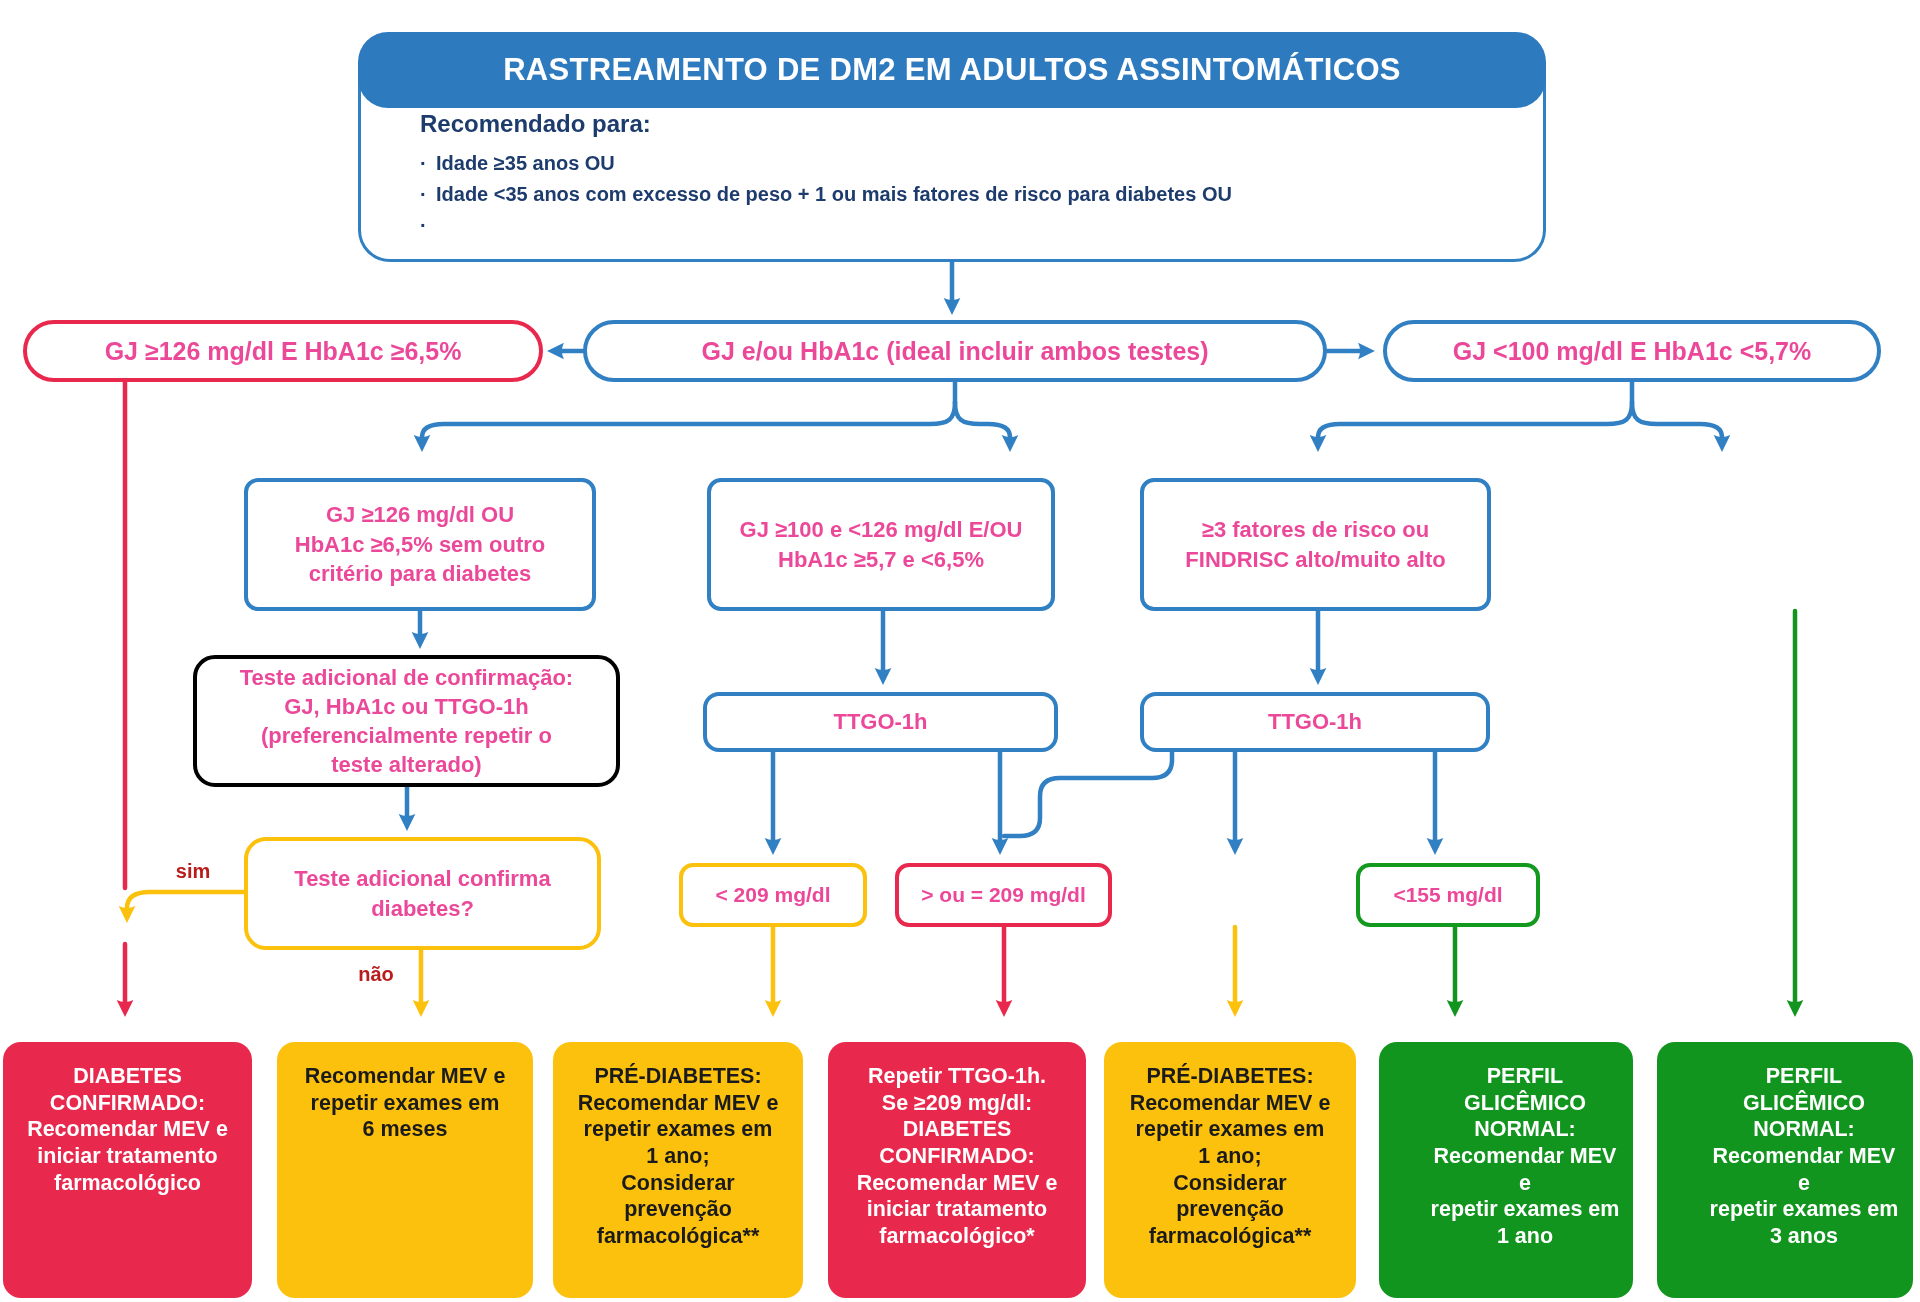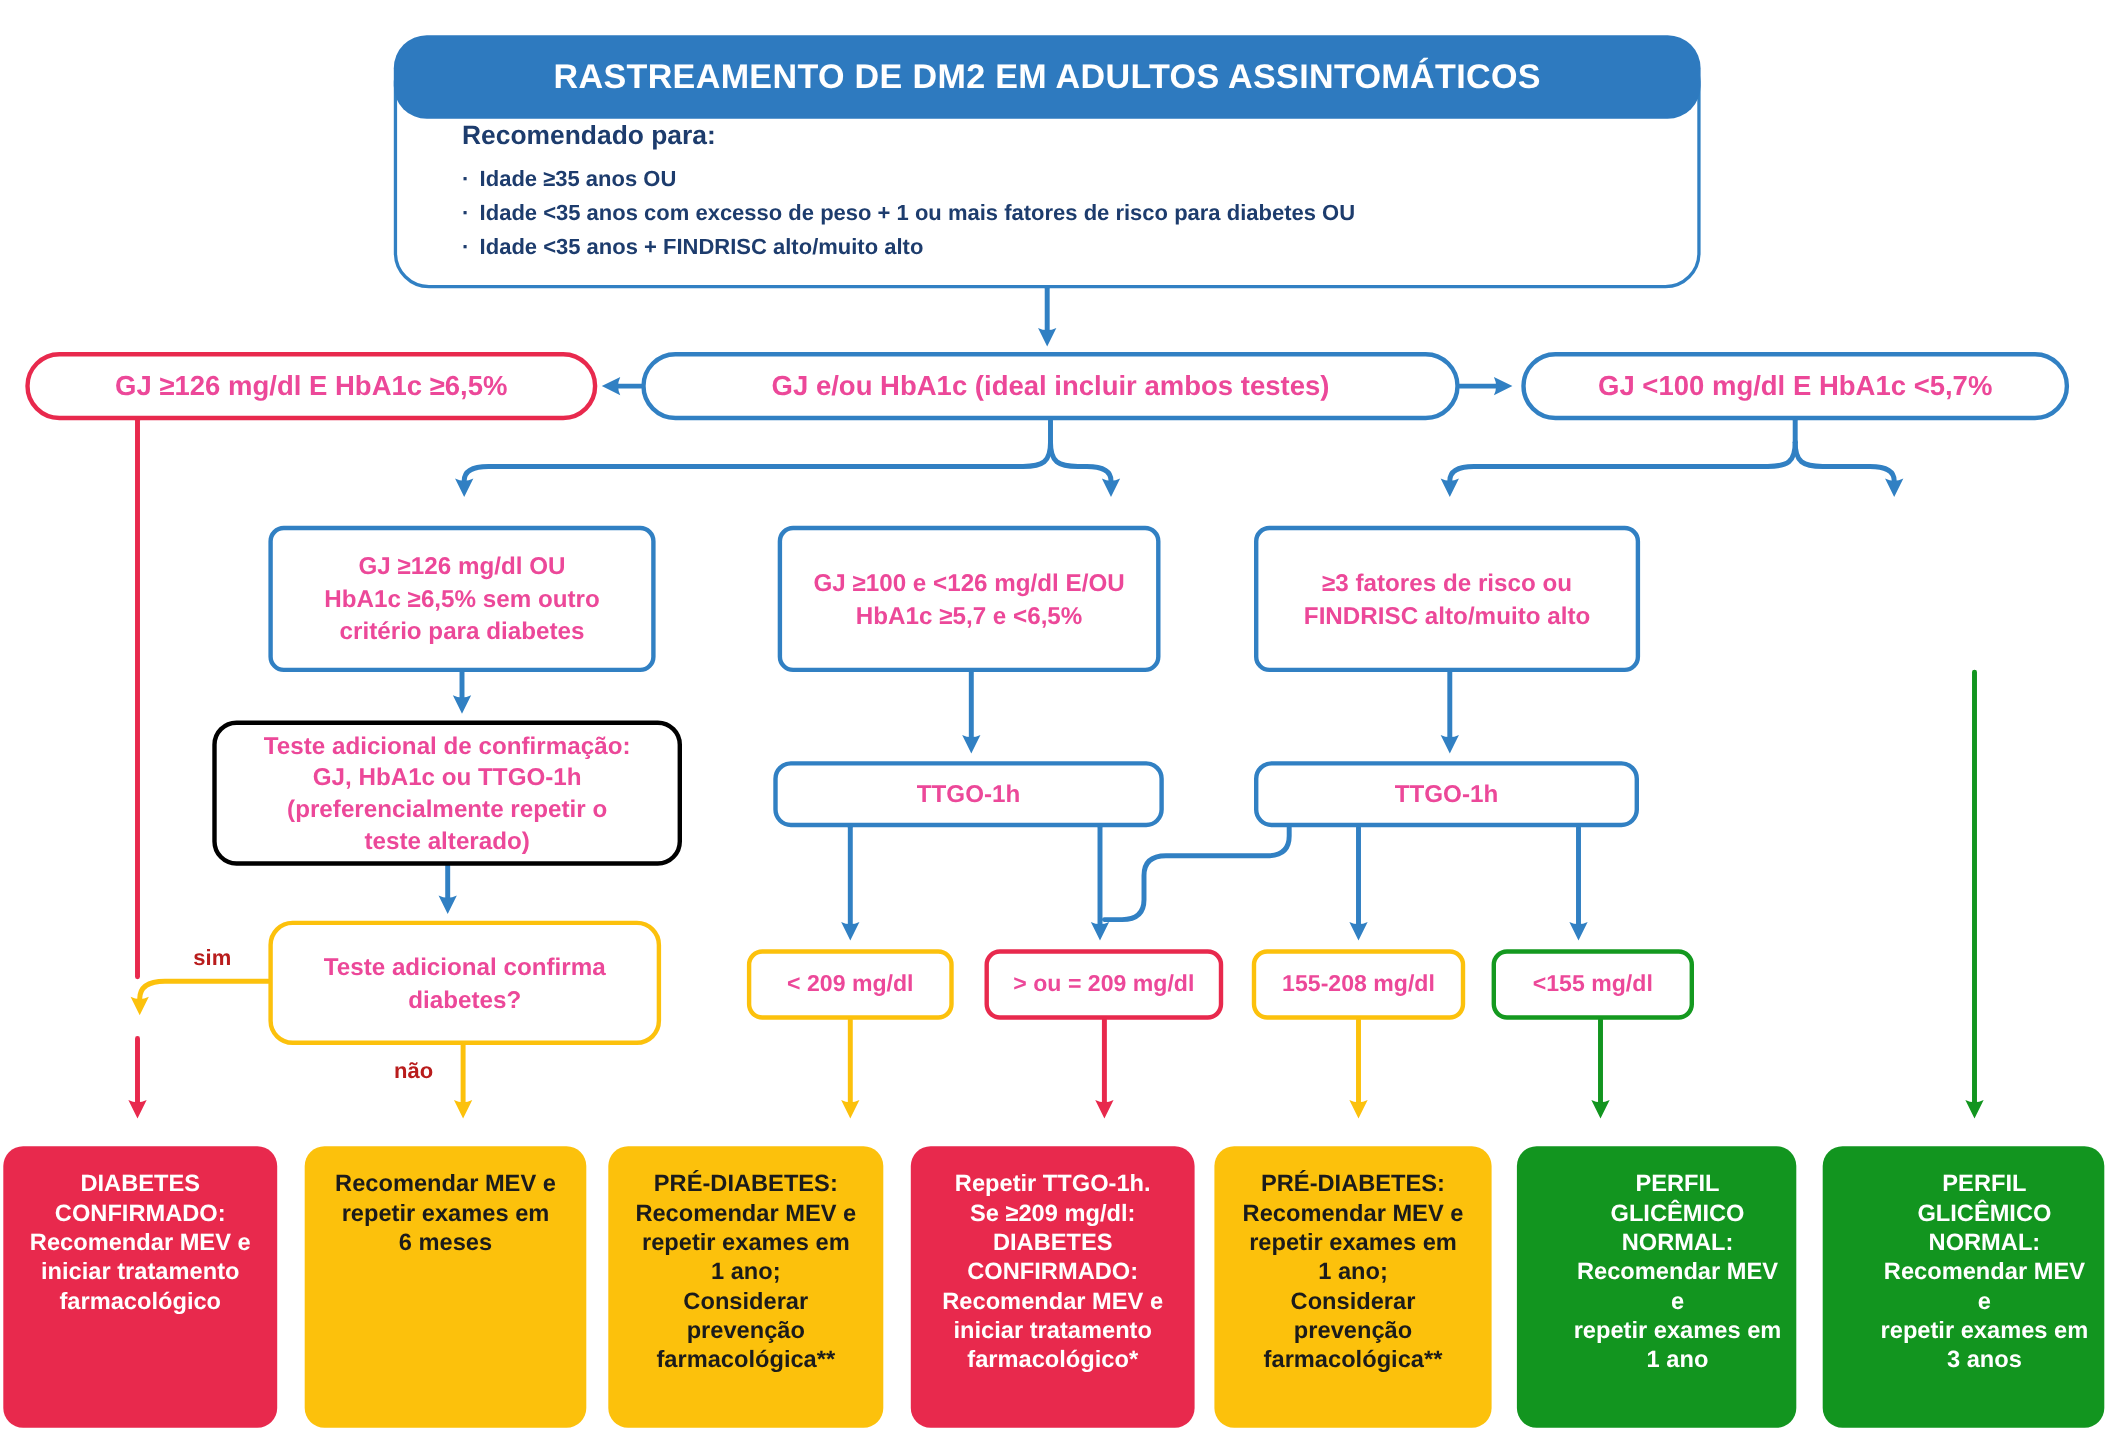--- a/index.html
+++ b/index.html
@@ -101,21 +101,20 @@
     <div class="bullet-row">
       <span class="bullet-dot">·</span>
       <span>Idade ≥35 anos OU</span>
     </div>
     <div class="bullet-row">
       <span class="bullet-dot">·</span>
       <span>Idade &lt;35 anos com excesso de peso + 1 ou mais fatores de risco para diabetes OU</span>
     </div>
     <div class="bullet-row">
       <span class="bullet-dot">·</span>
-      <span>Idade &lt;35 anos + FINDRISC alto/muito alto</span>
     </div>
   </div>
 
   <div class="abs box pill red" style="left:23px;top:320px;width:520px;height:62px;">GJ ≥126 mg/dl E HbA1c ≥6,5%</div>
   <div class="abs box pill" style="left:583px;top:320px;width:744px;height:62px;">GJ e/ou HbA1c (ideal incluir ambos testes)</div>
   <div class="abs box pill" style="left:1383px;top:320px;width:498px;height:62px;">GJ &lt;100 mg/dl E HbA1c &lt;5,7%</div>
 
   <div class="abs box node" style="left:244px;top:478px;width:352px;height:133px;">GJ ≥126 mg/dl OU
 HbA1c ≥6,5% sem outro
 critério para diabetes</div>
@@ -132,21 +131,20 @@
   <div class="abs box node" style="left:703px;top:692px;width:355px;height:60px;border-radius:16px;">TTGO-1h</div>
   <div class="abs box node" style="left:1140px;top:692px;width:350px;height:60px;border-radius:16px;">TTGO-1h</div>
 
   <div class="abs box roundbig yellow" style="left:244px;top:837px;width:357px;height:113px;">Teste adicional confirma
 diabetes?</div>
   <div class="abs branch-label" style="left:158px;top:860px;width:70px;">sim</div>
   <div class="abs branch-label" style="left:343px;top:963px;width:66px;">não</div>
 
   <div class="abs box cond yellow" style="left:679px;top:863px;width:188px;height:64px;">&lt; 209 mg/dl</div>
   <div class="abs box cond red" style="left:895px;top:863px;width:217px;height:64px;">&gt; ou = 209 mg/dl</div>
-  <div class="abs box cond yellow" style="left:1138px;top:863px;width:194px;height:64px;">155-208 mg/dl</div>
   <div class="abs box cond green" style="left:1356px;top:863px;width:184px;height:64px;">&lt;155 mg/dl</div>
 
   <div class="abs out red" style="left:3px;top:1042px;width:249px;height:256px;">DIABETES
 CONFIRMADO:
 Recomendar MEV e
 iniciar tratamento
 farmacológico</div>
   <div class="abs out yellow" style="left:277px;top:1042px;width:256px;height:256px;">Recomendar MEV e
 repetir exames em
 6 meses</div>

